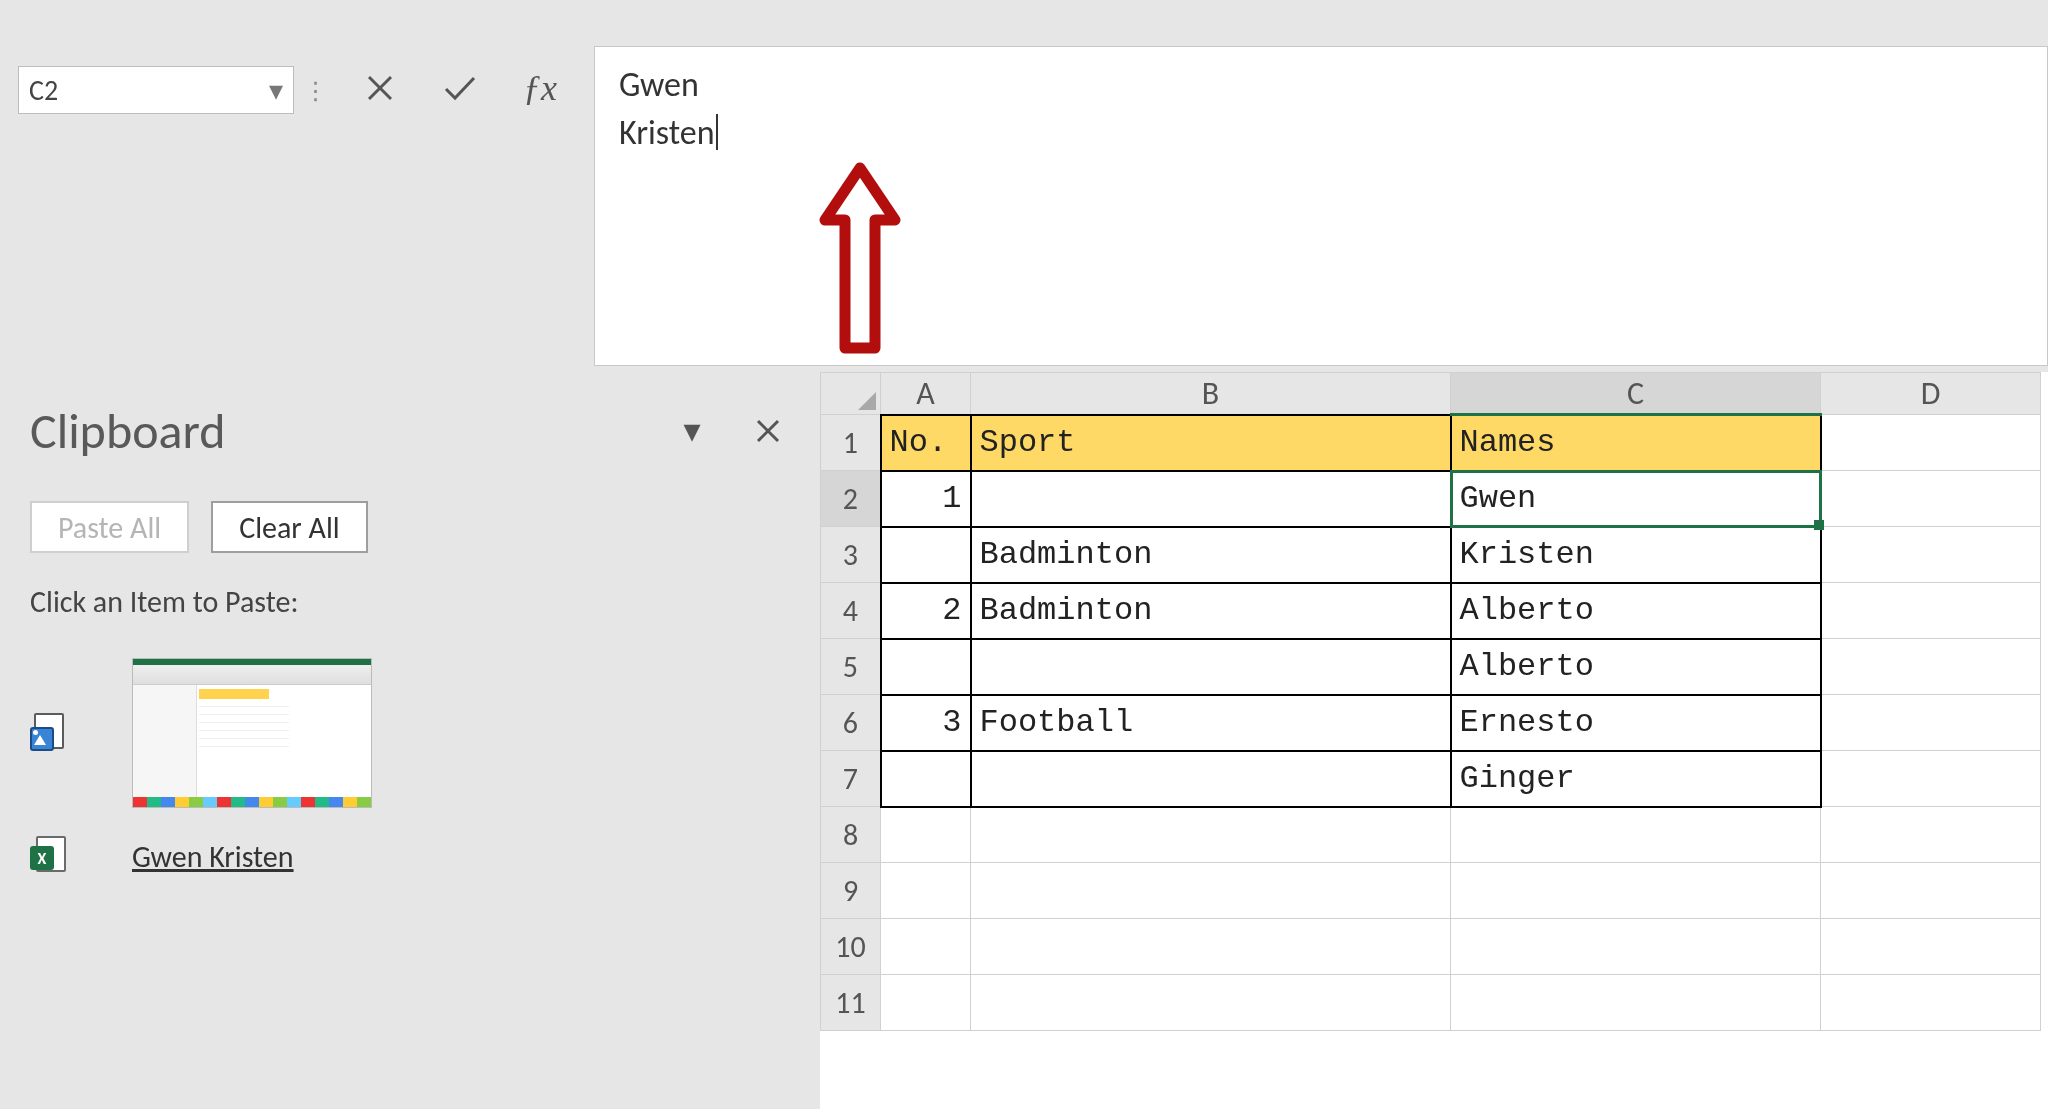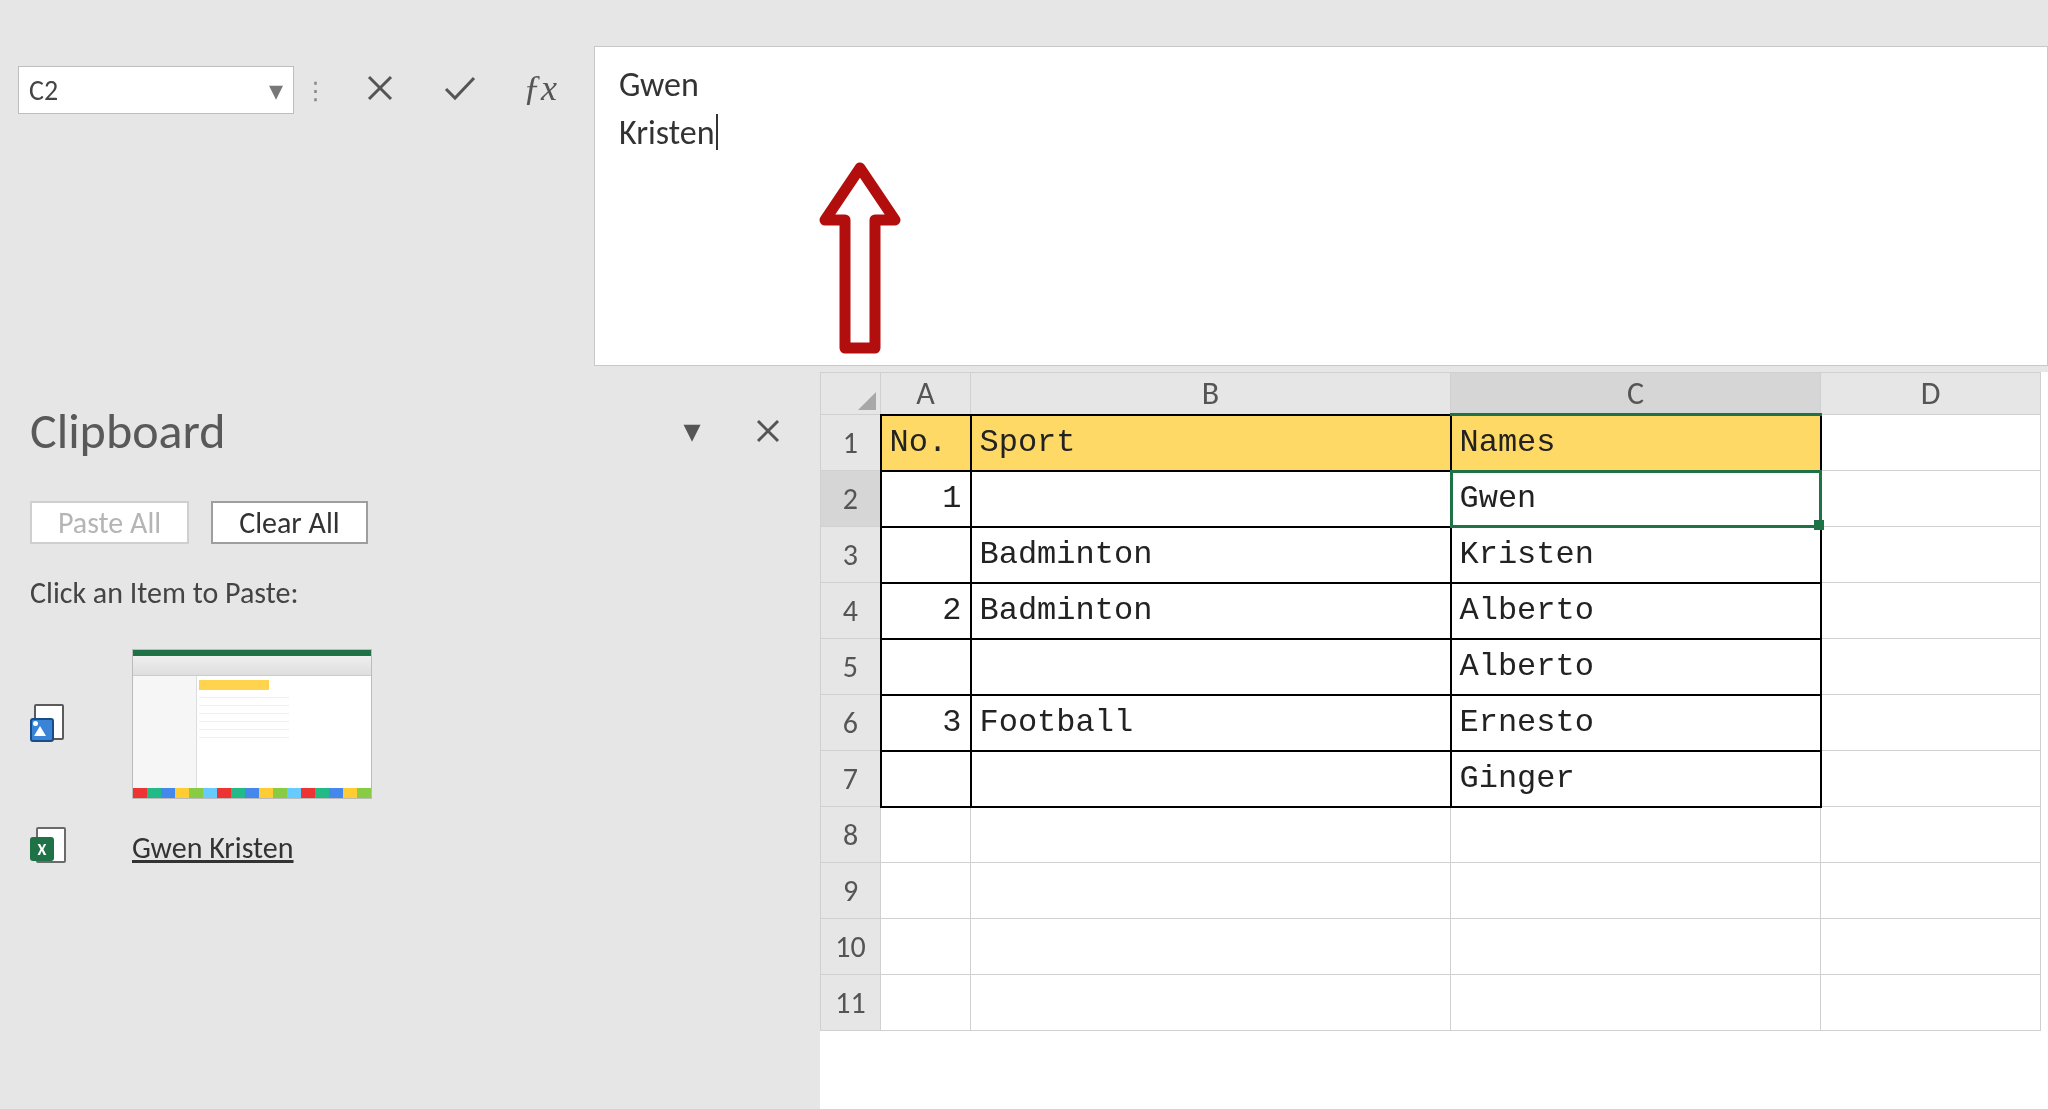--- a/index.html
+++ b/index.html
@@ -112,21 +112,21 @@
     display:flex; align-items:center; justify-content:center;
     cursor:pointer;
   }
   .clipboard-btns {
     display:flex; gap: 22px;
     margin-top: 40px;
   }
   .cb-btn {
     border: 2px solid #9e9e9e;
     background:#fff;
-    height: 43px;
+    height: 52px;
     padding: 0 26px;
     font-size: 30px;
     color:#333;
     display:flex; align-items:center;
   }
   .cb-btn.disabled {
     color:#b5b5b5;
     border-color:#cfcfcf;
     cursor:default;
   }

